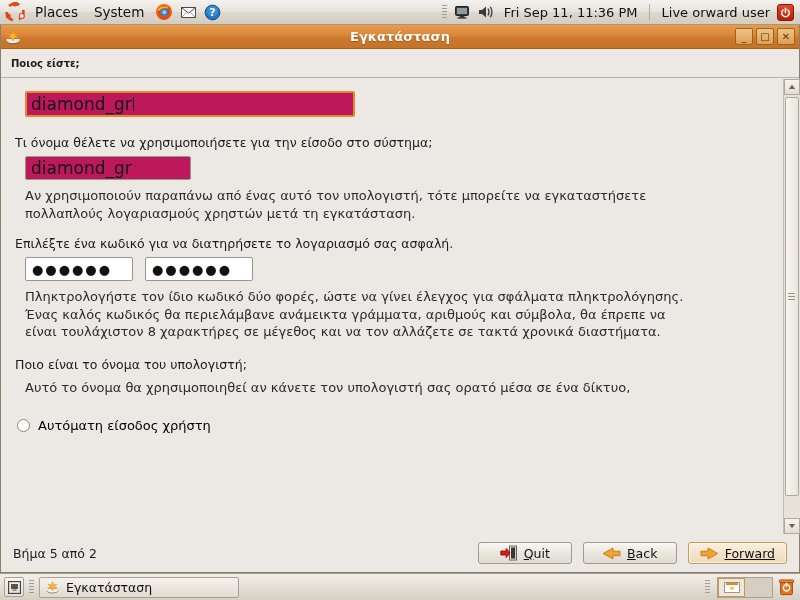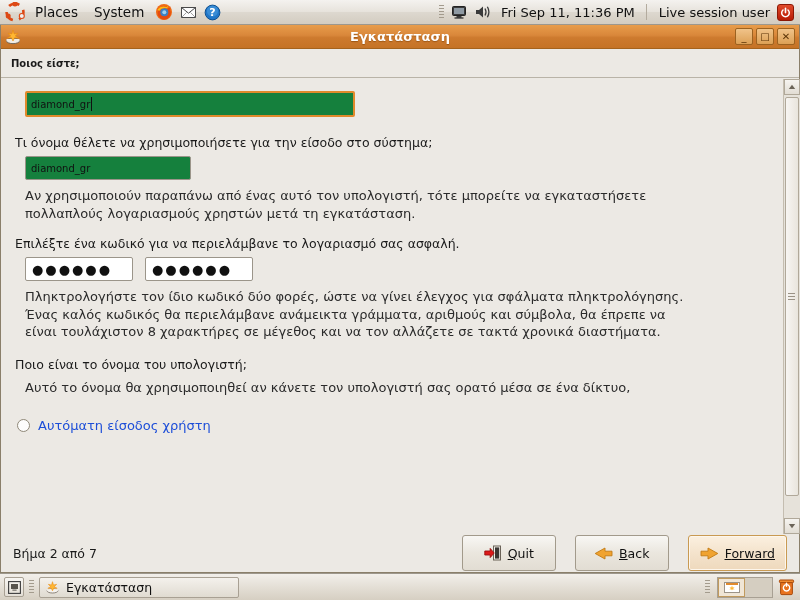--- a/index.html
+++ b/index.html
@@ -98,23 +98,23 @@
     background: #ece9e4; overflow: hidden;
   }
   .field-label {
     font-size: 12.5px; color: #1a1a1a; margin-bottom: 6px;
   }
   .hint {
     font-size: 13px; color: #2b2b2b; line-height: 1.35;
     margin-top: 7px; padding-left: 10px; max-width: 670px;
   }
   .txt {
-    background: #15803d; border: 1px solid #9b958a;
+    background: #be185d; border: 1px solid #9b958a;
     height: 24px; padding: 0 5px;
-    font-size: 10px; color: #111;
+    font-size: 17px; color: #111;
     display: flex; align-items: center;
     margin-left: 10px; border-radius: 2px;
     font-family: "DejaVu Sans", "Liberation Sans", sans-serif;
   }
   .txt.focused {
     border: 2px solid #e08a2c; height: 26px; padding: 0 4px;
   }
   .caret {
     display: inline-block; width: 1px; height: 14px;
     background: #111; margin-left: 1px;
@@ -126,21 +126,21 @@
     display: flex; align-items: center; border-radius: 2px;
     letter-spacing: 2px; font-size: 13px; color: #111;
   }
   .sec { margin-bottom: 2px; }
   .radio-row { display: flex; align-items: center; margin-top: 22px; padding-left: 2px; }
   .radio {
     width: 13px; height: 13px; border-radius: 50%;
     border: 1px solid #8f8878; background: #fdfdfc;
     margin-right: 8px; flex: none;
   }
-  .radio-label { font-size: 13px; color: #1d4ed8; }
+  .radio-label { font-size: 13px; color: #000000; }
 
   
   #scrollbar {
     width: 16px; background: #e3dfd7;
     border-left: 1px solid #c4bdb0;
     display: flex; flex-direction: column; align-items: center;
     padding: 0;
   }
   .sb-btn {
     width: 16px; height: 16px; flex: none;
@@ -163,25 +163,25 @@
 
   
   #footer {
     position: absolute; left: 0; bottom: 0; width: 100%; height: 38px;
     background: #ece9e4;
     display: flex; align-items: center; padding: 0 12px;
   }
   #step-text { font-size: 12.5px; color: #1a1a1a; }
   #btn-row { margin-left: auto; display: flex; gap: 11px; }
   .btn {
-    height: 36px; min-width: 94px; padding: 0 11px;
+    height: 22px; min-width: 94px; padding: 0 11px;
     background: linear-gradient(to bottom, #f8f7f4 0%, #eae6de 50%, #e2ddd3 100%);
     border: 1px solid #a29a8b; border-radius: 3px;
     display: flex; align-items: center; justify-content: center; gap: 6px;
-    font-size: 12.5px; color: #111; margin-left: 8px;
+    font-size: 12.5px; color: #111;
   }
   .btn.focused {
     background: linear-gradient(to bottom, #fbf0e0 0%, #f4e3cc 50%, #eed9bd 100%);
     border: 1px solid #c99a52;
     box-shadow: inset 0 0 0 1px #fdf6ec;
     text-decoration: underline;
   }
   .btn u { text-decoration: underline; }
 
   
@@ -276,21 +276,21 @@
     </div>
     <div class="panel-icon-btn">
       <svg width="18" height="16" viewBox="0 0 18 16">
         <path d="M2 6 h3 L9 2.5 v11 L5 10 H2 Z" fill="#3a3a3a"></path>
         <path d="M11 4.5 Q13 8 11 11.5" fill="none" stroke="#3a3a3a" stroke-width="1.3"></path>
         <path d="M13.4 2.8 Q16.4 8 13.4 13.2" fill="none" stroke="#3a3a3a" stroke-width="1.3"></path>
       </svg>
     </div>
     <div id="clock">Fri Sep 11, 11:36 PM</div>
     <div class="panel-sep"></div>
-    <div id="user-name">Live session user</div>
+    <div id="user-name">Live orward user</div>
     <div id="power-btn">
       <svg width="11" height="11" viewBox="0 0 11 11">
         <path d="M5.5 1.4 v4.2" stroke="#fff" stroke-width="1.6" stroke-linecap="round"></path>
         <path d="M3 3 A3.8 3.8 0 1 0 8 3" fill="none" stroke="#fff" stroke-width="1.5" stroke-linecap="round"></path>
       </svg>
     </div>
   </div>
 </div>
 
 <div id="window">
@@ -327,21 +327,21 @@
 
       <div class="sec" style="margin-top:18px">
         <div class="field-label">Τι όνομα θέλετε να χρησιμοποιήσετε για την είσοδο στο σύστημα;</div>
         <div class="txt" style="width:166px" placeholder="">
           <span>diamond_gr</span>
         </div>
         <div class="hint">Αν χρησιμοποιούν παραπάνω από ένας αυτό τον υπολογιστή, τότε μπορείτε να εγκαταστήσετε πολλαπλούς λογαριασμούς χρηστών μετά τη εγκατάσταση.</div>
       </div>
 
       <div class="sec" style="margin-top:14px">
-        <div class="field-label">Επιλέξτε ένα κωδικό για να περιελάμβανε το λογαριασμό σας ασφαλή.</div>
+        <div class="field-label">Επιλέξτε ένα κωδικό για να διατηρήσετε το λογαριασμό σας ασφαλή.</div>
         <div class="pw-row">
           <div class="pw">
             <span>●●●●●●</span>
           </div>
           <div class="pw">
             <span>●●●●●●</span>
           </div>
         </div>
         <div class="hint">Πληκτρολογήστε τον ίδιο κωδικό δύο φορές, ώστε να γίνει έλεγχος για σφάλματα πληκτρολόγησης. Ένας καλός κωδικός θα περιελάμβανε ανάμεικτα γράμματα, αριθμούς και σύμβολα, θα έπρεπε να είναι τουλάχιστον 8 χαρακτήρες σε μέγεθος και να τον αλλάζετε σε τακτά χρονικά διαστήματα.</div>
       </div>
@@ -371,21 +371,21 @@
       </div>
       <div class="sb-btn">
         <svg width="8" height="6" viewBox="0 0 8 6">
           <path d="M4 5.2 L0.8 1 L7.2 1 Z" fill="#6c6559"></path>
         </svg>
       </div>
     </div>
   </div>
 
   <div id="footer">
-    <div id="step-text">Βήμα 2 από 7</div>
+    <div id="step-text">Βήμα 5 από 2</div>
     <div id="btn-row">
 
       <div class="btn">
         <span>
           <svg width="18" height="16" viewBox="0 0 18 16">
             <rect x="9.5" y="1" width="7" height="14" fill="#f2efe9" stroke="#6a6257" stroke-width="1"></rect>
             <rect x="11" y="2.4" width="4.2" height="11.2" fill="#3a3632"></rect>
             <path d="M0.8 6 h5.4 V3.4 L10.2 8 L6.2 12.6 V10 H0.8 Z" fill="#dd1a1a" stroke="#9c0f0f" stroke-width="0.9" stroke-linejoin="round"></path>
           </svg>
         </span>

